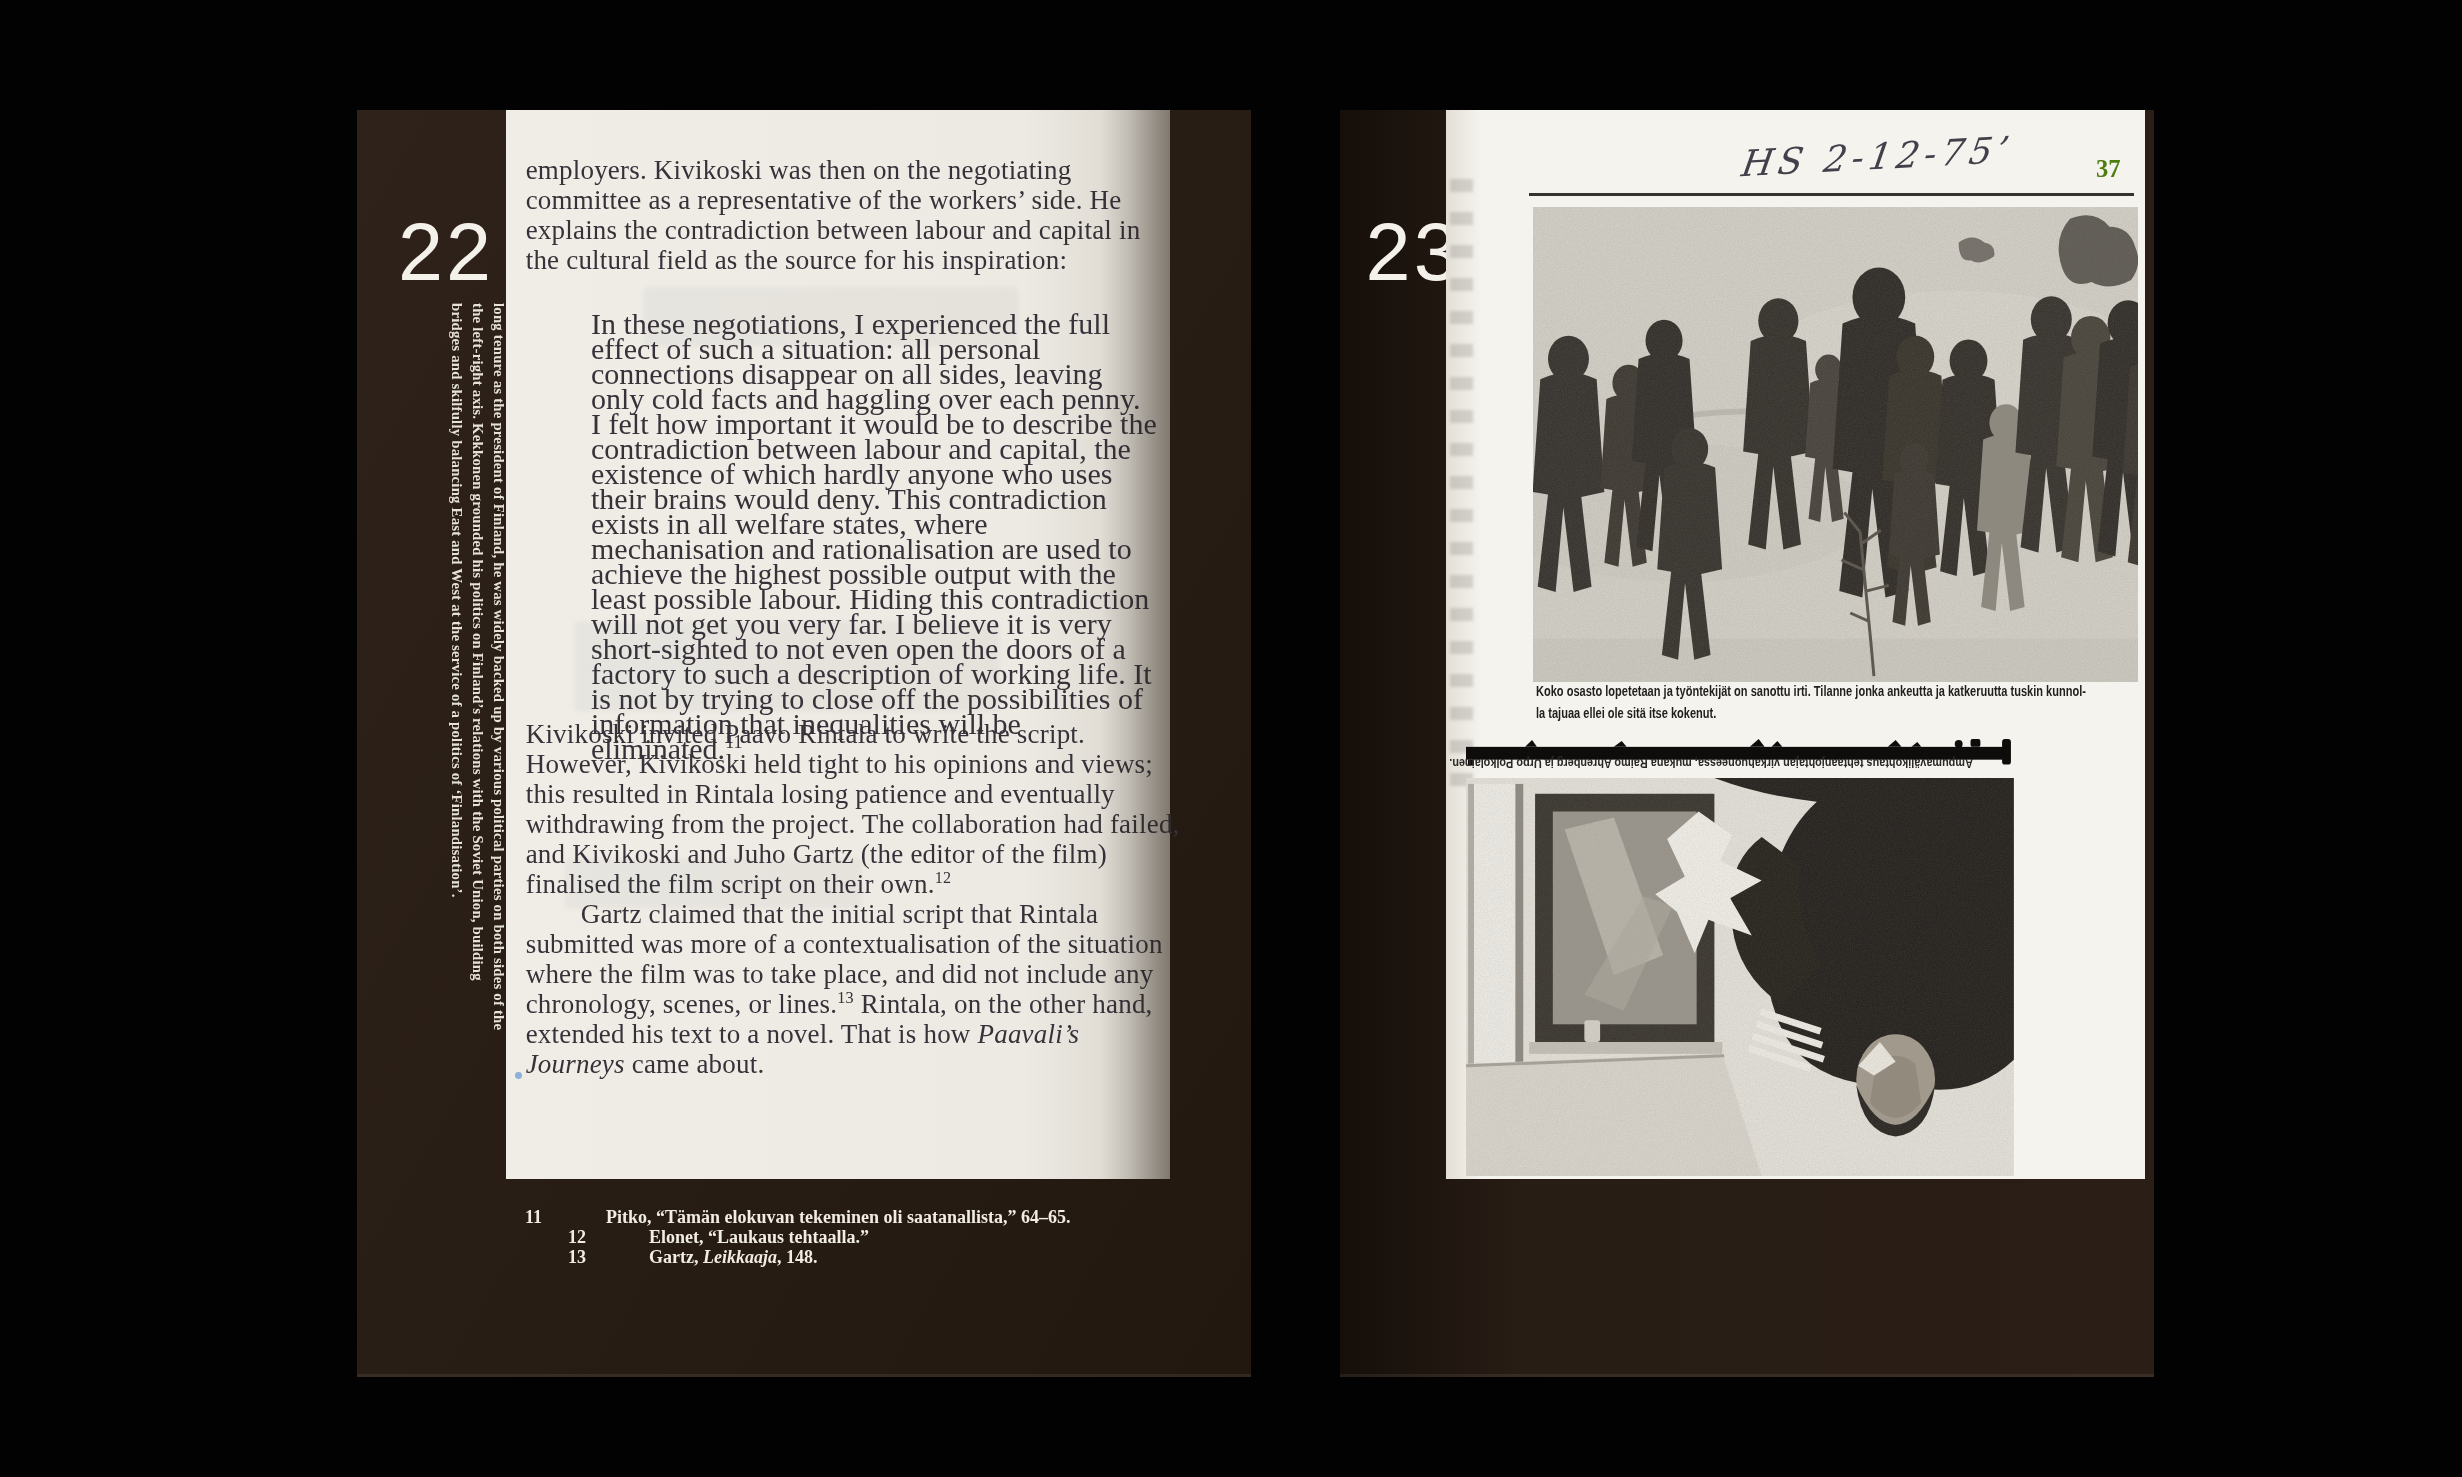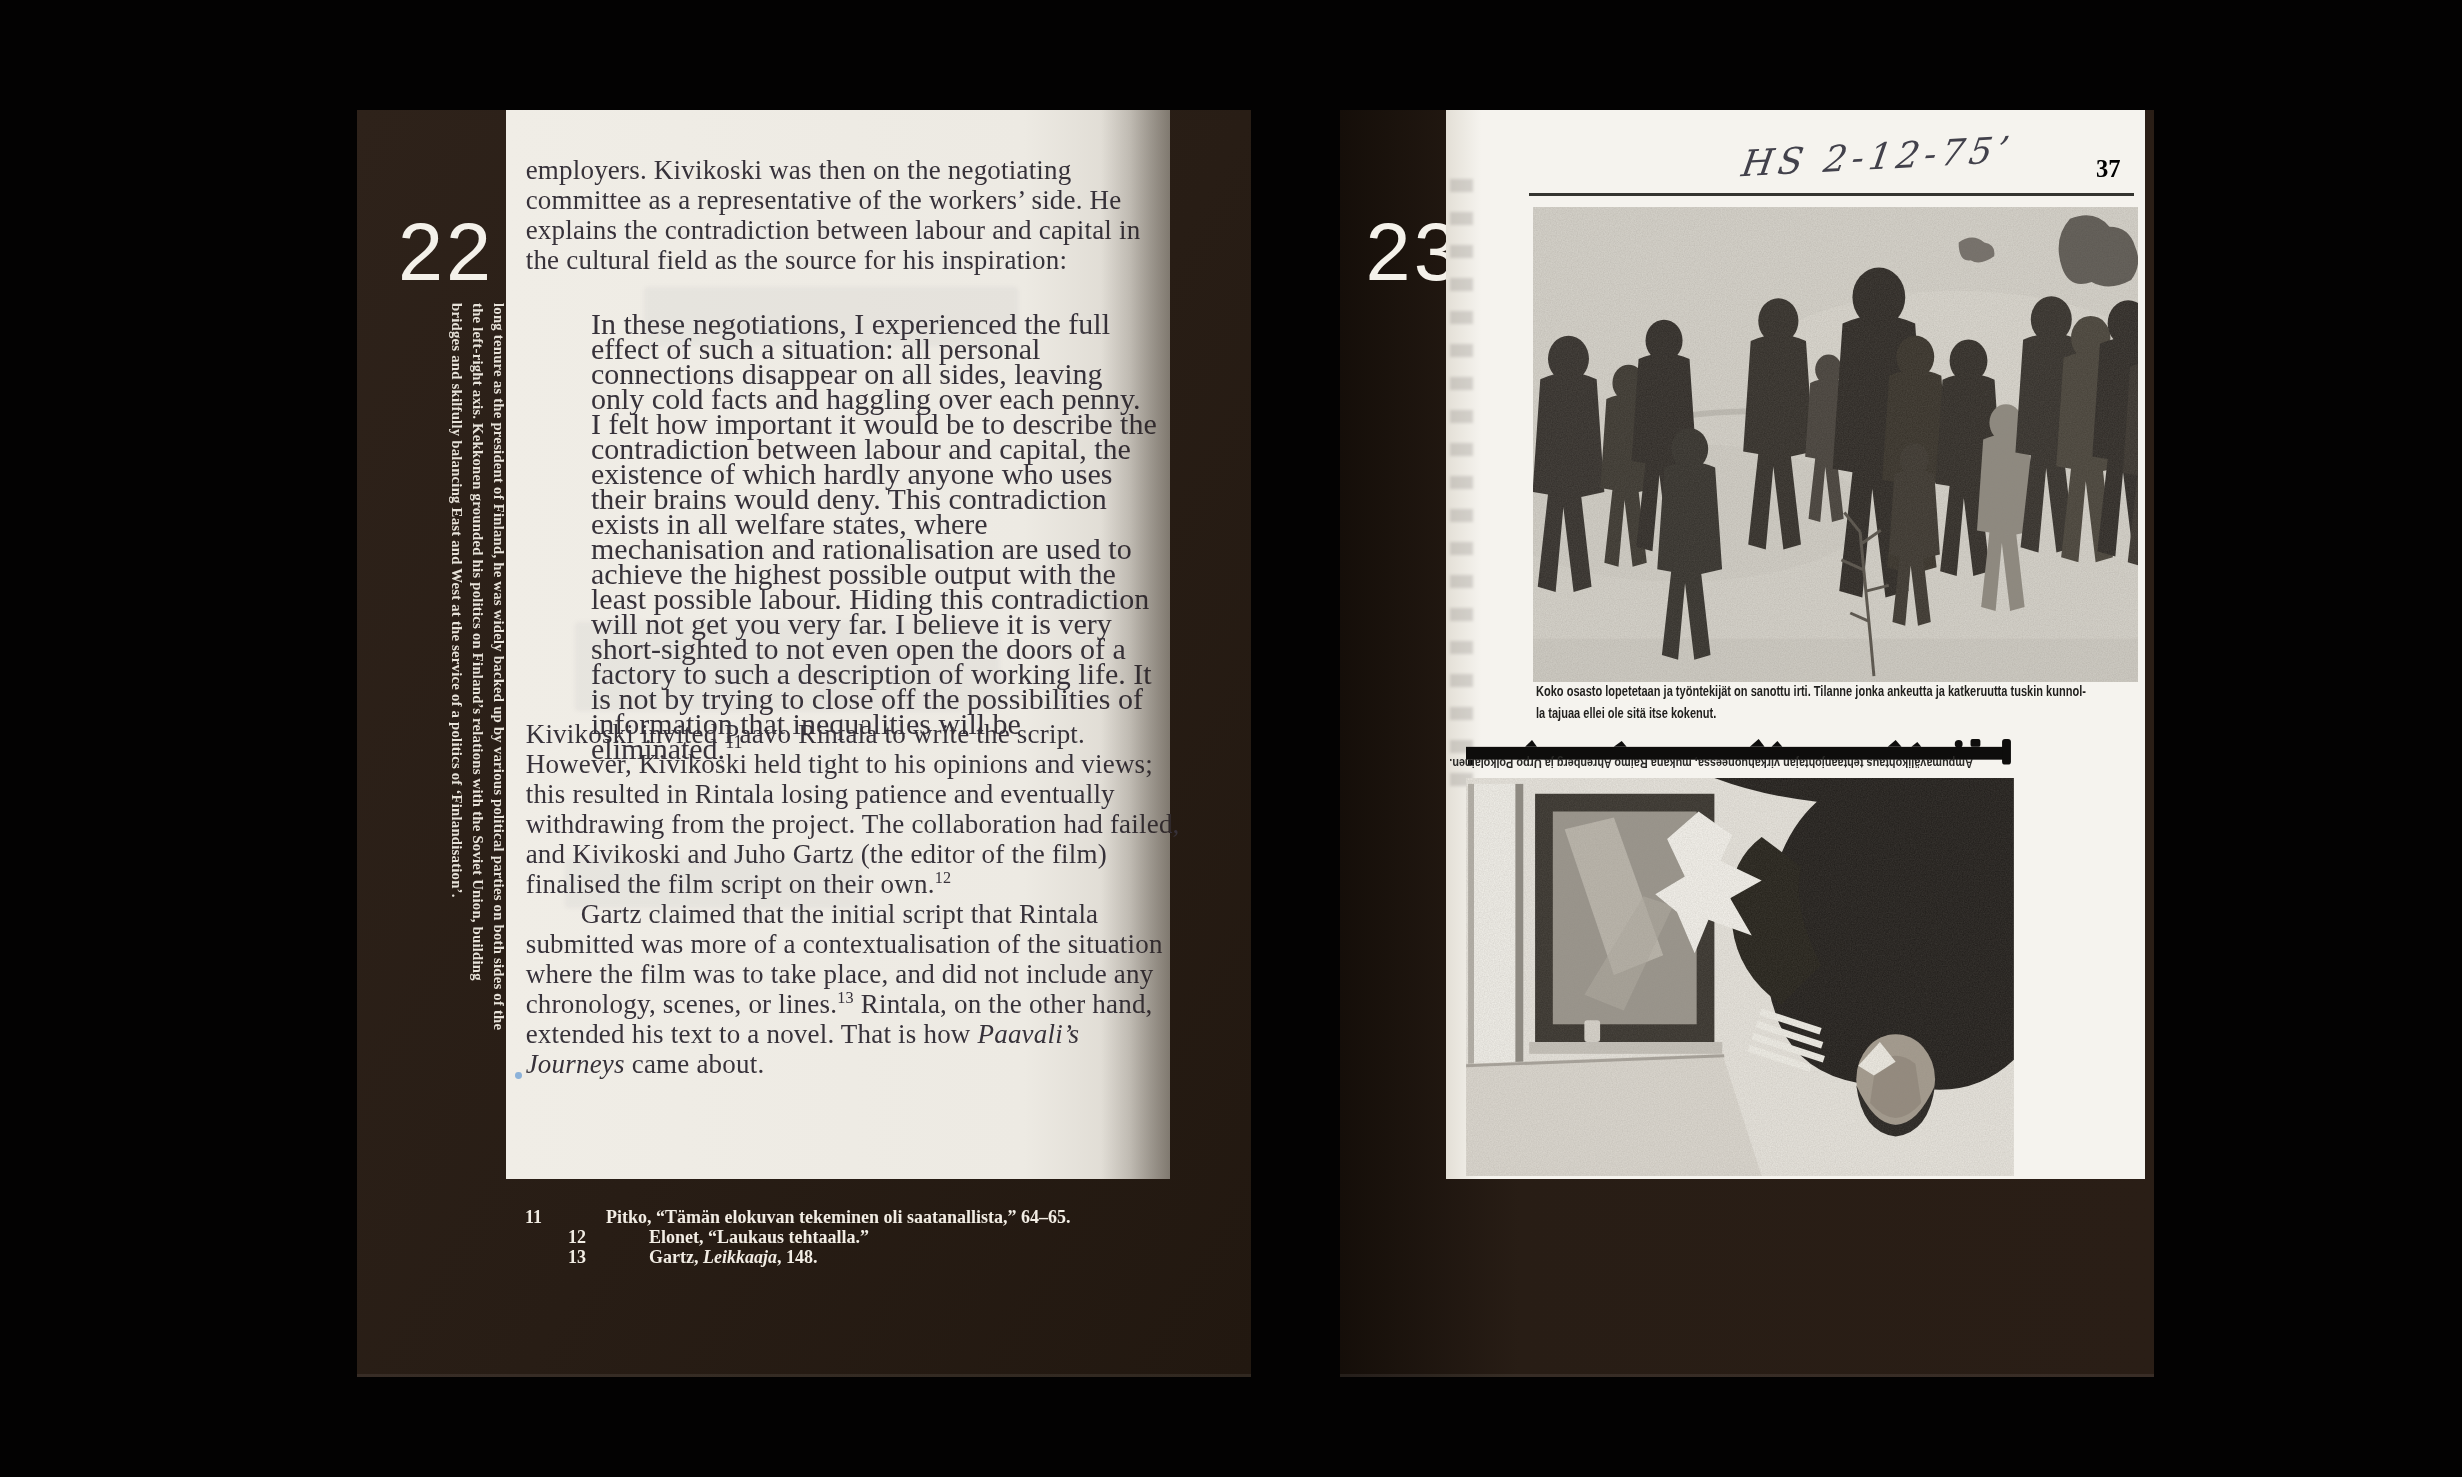--- a/index.html
+++ b/index.html
@@ -70,21 +70,21 @@
       rgba(95,90,84,.20) 0 12.8px, rgba(95,90,84,0) 12.8px 33px);
   }
   .handwriting{
     position:absolute;left:296px;top:25.6px;
     font-family:"DejaVu Serif",serif;font-style:italic;
     font-size:36px;color:#42414b;letter-spacing:4.9px;
     transform:rotate(-3deg) skewX(-12deg);white-space:nowrap;
   }
   .scan-pagenum{
     position:absolute;left:650px;top:45px;
-    font-family:"Liberation Serif",serif;font-weight:700;font-size:24.6px;color:#000000;text-align:center;
+    font-family:"Liberation Serif",serif;font-weight:700;font-size:24.6px;color:#4d7c0f;text-align:center;
   }
   .scan-rule{position:absolute;left:83px;top:83px;width:605px;height:3px;background:#34342f;}
 
   .photo1{position:absolute;left:87px;top:97px;width:605px;height:475px;}
   .photo1 svg{display:block;width:100%;height:100%;}
 
   .caption1{
     position:absolute;left:90px;top:571px;width:609px;
     font-family:"Liberation Sans",sans-serif;font-weight:700;
     font-size:13.8px;line-height:21.7px;color:#201f1d;

